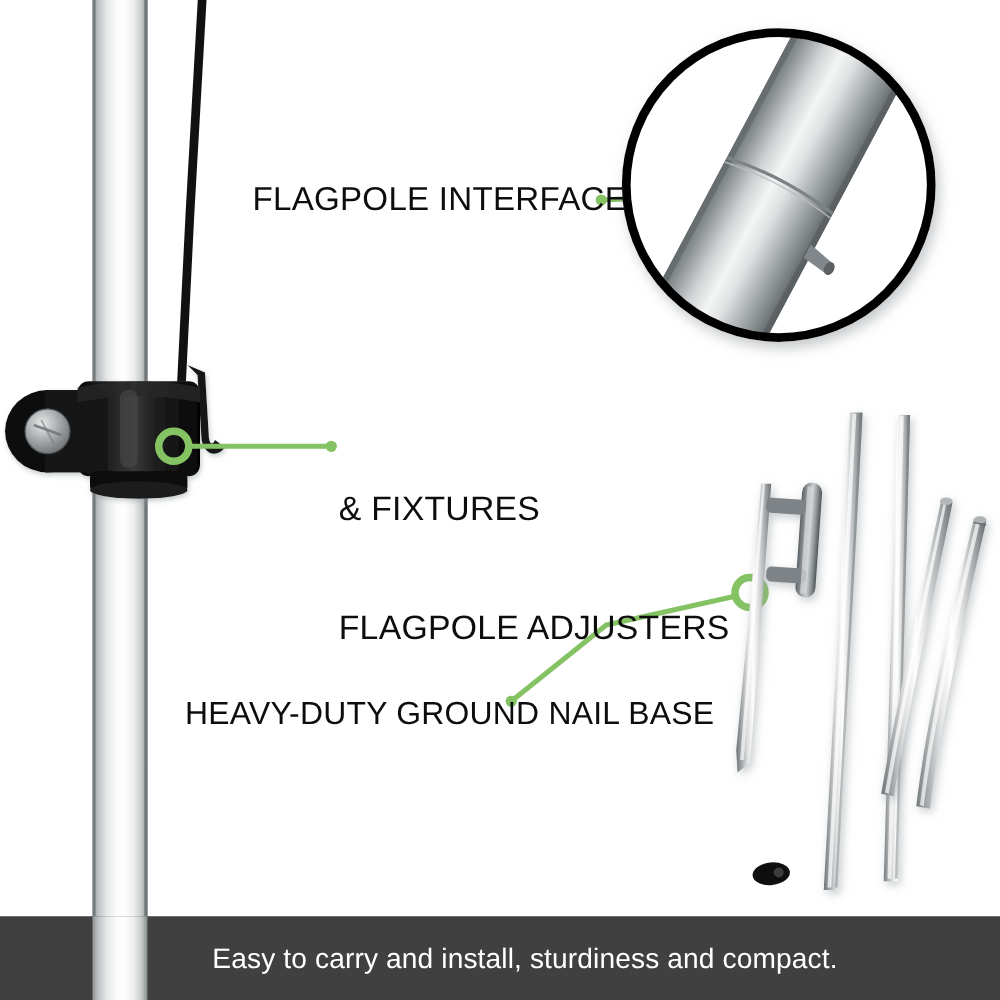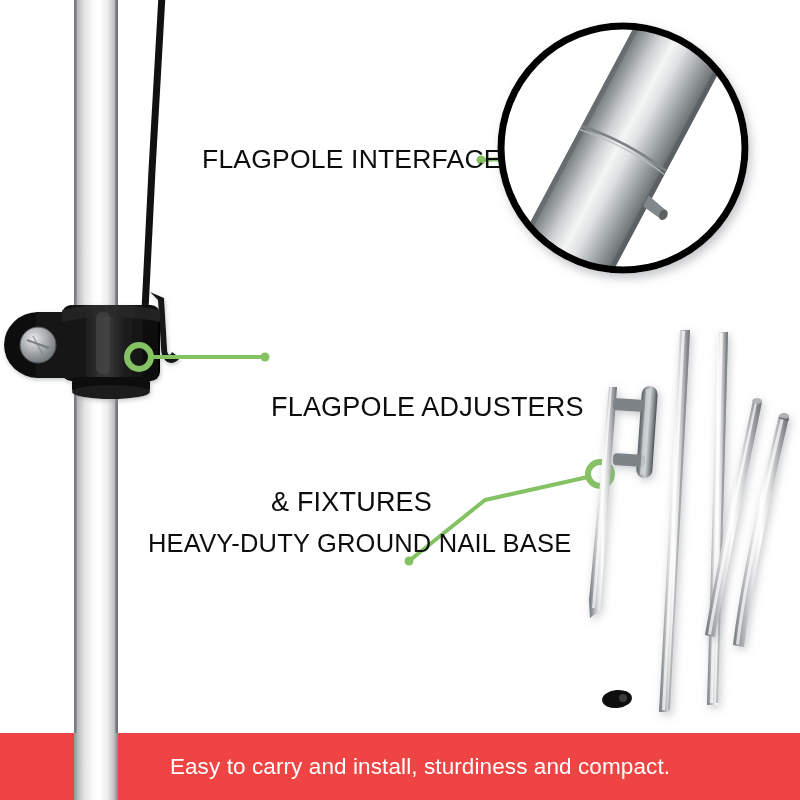--- a/index.html
+++ b/index.html
@@ -38,31 +38,31 @@
     font-size: 26.5px;
     margin-left: 24px;
   }
   #label-adjusters {
     left: 271px;
     top: 328px;
     font-size: 27px;
   }
   #label-ground-nail {
     left: 148px;
-    top: 528px;
+    top: 556px;
     font-size: 25.5px;
     text-align: right;
   }
   #footer-banner {
     position: absolute;
     left: 0;
     top: 733px;
     width: 800px;
     height: 67px;
-    background: #ef4444;
+    background: #404040;
     display: flex;
     align-items: center;
     justify-content: center;
     z-index: 5;
   }
   #footer-banner-text {
     color: #ffffff;
     font-size: 22.5px;
     font-family: "Liberation Sans", sans-serif;
     letter-spacing: 0.1px;
@@ -280,22 +280,22 @@
           <ellipse cx="690" cy="188" rx="4" ry="5.5" fill="#5c6164"></ellipse>
         </g>
       </g>
       <circle cx="623" cy="148" r="122" fill="none" stroke="#000000" stroke-width="7"></circle>
     </g>
   </svg>
 
   <div class="callout-label" id="label-interface">FLAGPOLE INTERFACE</div>
 
   <div class="callout-label" id="label-adjusters">
+    <div>&amp; FIXTURES</div>
     <div>FLAGPOLE ADJUSTERS</div>
-    <div>&amp; FIXTURES</div>
   </div>
 
   <div class="callout-label" id="label-ground-nail">HEAVY-DUTY GROUND NAIL BASE</div>
 
   <div id="footer-banner">
     <span id="footer-banner-text">Easy to carry and install, sturdiness and compact.</span>
   </div>
 
   <div id="main-pole-overlay"></div>
 

